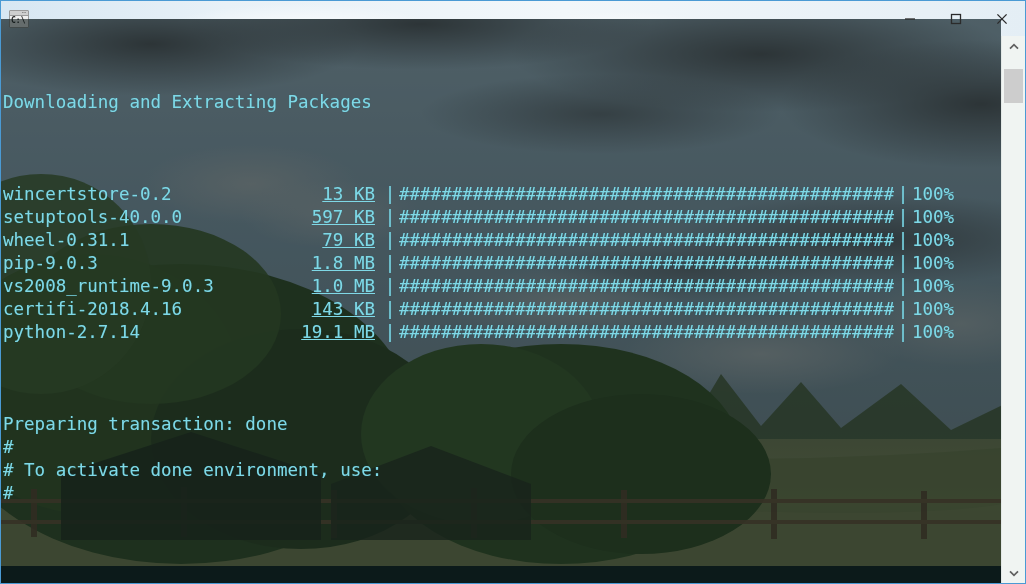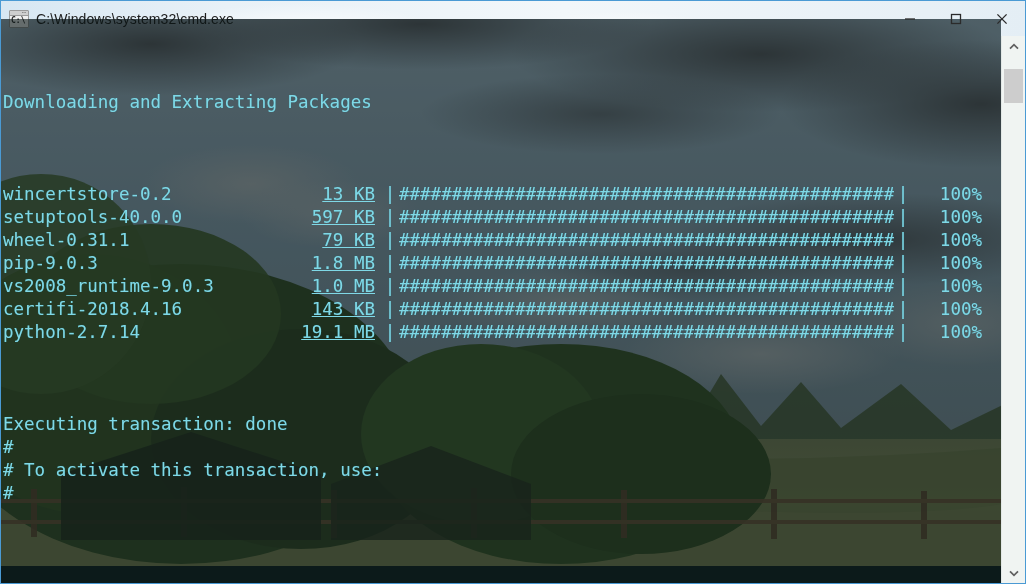--- a/index.html
+++ b/index.html
@@ -148,21 +148,21 @@
     text-shadow: 0 0 1px rgba(40,150,170,0.5);
   }
   .cline { height: 23px; }
 
   
   .pkgrow { display: flex; }
   .pkg-name { width: 212px; overflow: hidden; }
   .pkg-size { width: 160px; text-align: right; padding-right: 6px; text-decoration: underline; }
   .pkg-sep  { width: 18px; text-align: center; }
   .pkg-bar  { width: 495px; overflow: hidden; color: #7fd8e6; }
-  .pkg-pct  { width: 70px; text-align: right; }
+  .pkg-pct  { width: 70px; }
 
   
   #scrollbar {
     position: absolute;
     right: 0;
     top: 35px;
     width: 24px;
     height: 547px;
     background: #f0f4f2;
     z-index: 3;
@@ -201,21 +201,20 @@
 <body>
 
 <div id="window">
 
   <div id="titlebar">
     <div id="app-icon">
       <div class="ic-bar"></div>
       <div class="ic-dots">▪▪</div>
       <div class="ic-text">C:\</div>
     </div>
-    <div id="title-text">C:\Windows\system32\cmd.exe</div>
 
     <div id="winctl">
       <div class="wbtn" id="btn-min">
         <svg width="12" height="12" viewBox="0 0 12 12">
           <line x1="1" y1="6" x2="11" y2="6" stroke="#2b2b2b" stroke-width="1.3"></line>
         </svg>
       </div>
       <div class="wbtn" id="btn-max">
         <svg width="12" height="12" viewBox="0 0 12 12">
           <rect x="1.5" y="1.5" width="9" height="9" fill="none" stroke="#2b2b2b" stroke-width="1.3"></rect>
@@ -305,21 +304,21 @@
     </svg>
 
     <div id="veil"></div>
 
     <div id="text-layer">
 
       <div class="cline">Downloading and Extracting Packages</div>
 
       <div id="pkg-table"><div class="cline pkgrow"><span class="pkg-name">wincertstore-0.2</span><span class="pkg-size">13 KB</span><span class="pkg-sep">|</span><span class="pkg-bar">###############################################</span><span class="pkg-sep">|</span><span class="pkg-pct">100%</span></div><div class="cline pkgrow"><span class="pkg-name">setuptools-40.0.0</span><span class="pkg-size">597 KB</span><span class="pkg-sep">|</span><span class="pkg-bar">###############################################</span><span class="pkg-sep">|</span><span class="pkg-pct">100%</span></div><div class="cline pkgrow"><span class="pkg-name">wheel-0.31.1</span><span class="pkg-size">79 KB</span><span class="pkg-sep">|</span><span class="pkg-bar">###############################################</span><span class="pkg-sep">|</span><span class="pkg-pct">100%</span></div><div class="cline pkgrow"><span class="pkg-name">pip-9.0.3</span><span class="pkg-size">1.8 MB</span><span class="pkg-sep">|</span><span class="pkg-bar">###############################################</span><span class="pkg-sep">|</span><span class="pkg-pct">100%</span></div><div class="cline pkgrow"><span class="pkg-name">vs2008_runtime-9.0.3</span><span class="pkg-size">1.0 MB</span><span class="pkg-sep">|</span><span class="pkg-bar">###############################################</span><span class="pkg-sep">|</span><span class="pkg-pct">100%</span></div><div class="cline pkgrow"><span class="pkg-name">certifi-2018.4.16</span><span class="pkg-size">143 KB</span><span class="pkg-sep">|</span><span class="pkg-bar">###############################################</span><span class="pkg-sep">|</span><span class="pkg-pct">100%</span></div><div class="cline pkgrow"><span class="pkg-name">python-2.7.14</span><span class="pkg-size">19.1 MB</span><span class="pkg-sep">|</span><span class="pkg-bar">###############################################</span><span class="pkg-sep">|</span><span class="pkg-pct">100%</span></div></div>
 
-      <div id="msg-lines"><div class="cline">Executing transaction: done</div><div class="cline">#</div><div class="cline"># To activate this transaction, use:</div><div class="cline">#</div></div>
+      <div id="msg-lines"><div class="cline">Preparing transaction: done</div><div class="cline">#</div><div class="cline"># To activate done environment, use:</div><div class="cline">#</div></div>
 
       
     </div>
   </div>
 
   <div id="scrollbar">
     <div class="sb-arrow" id="sb-up">
       <svg width="10" height="7" viewBox="0 0 10 7">
         <path d="M1,5.6 L5,1.6 L9,5.6" fill="none" stroke="#606060" stroke-width="1.7"></path>
       </svg>

